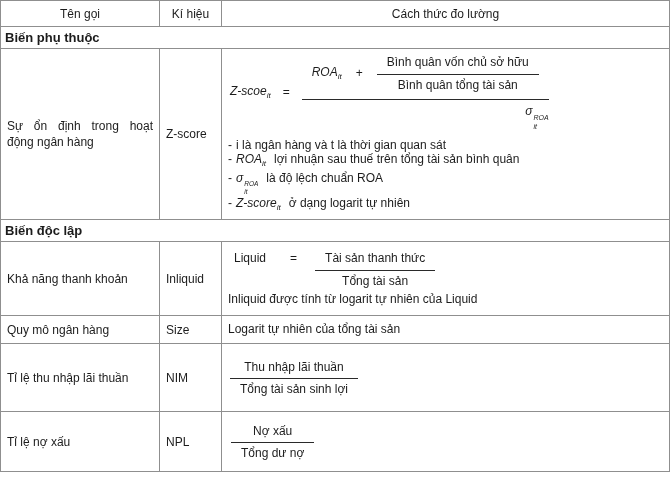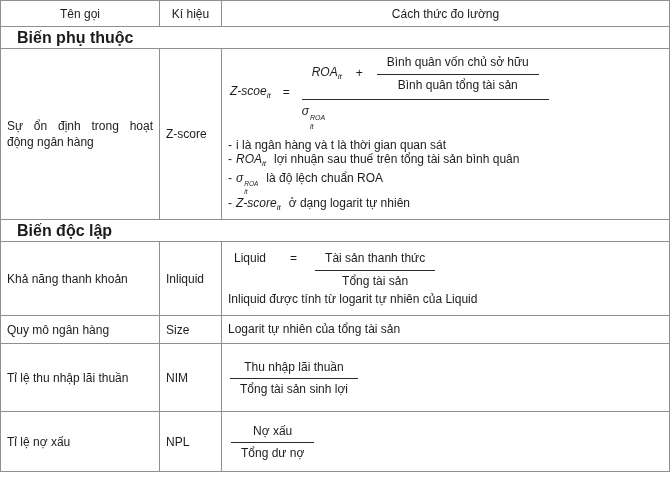--- a/index.html
+++ b/index.html
@@ -24,21 +24,21 @@
   col.c1 { width: 159px; }
   col.c2 { width: 62px; }
   col.c3 { width: 448px; }
 
   
   tr.hdr { height: 26px; }
   tr.hdr td { font-weight: normal; text-align: center; font-size: 12px; }
 
   
   tr.section { height: 22px; }
-  tr.section td { font-weight: bold; padding-left: 16px; font-size: 16px; }
+  tr.section td { font-weight: bold; padding-left: 4px; font-size: 13px; }
 
   tr.r-zscore { height: 144px; }
   tr.r-crisk  { height: 58px; }
   tr.r-inliq  { height: 74px; }
   tr.r-size   { height: 28px; }
   tr.r-nim    { height: 68px; }
   tr.r-npl    { height: 60px; }
 
   .name-cell { padding: 3px 6px; text-align: justify; line-height: 1.35; }
   .sym-cell  { padding-left: 6px; }
@@ -56,21 +56,21 @@
   
   .liquid-line { display: flex; align-items: flex-start; margin: 1px 0 2px 6px; }
   .liquid-line .eq { margin: 0 18px 0 24px; }
   .note-line { margin: 3px 0 0 0; }
 
   
   .zformula { display: flex; align-items: center; margin: 2px 0 7px 2px; }
   .math { font-style: italic; }
   sub.s-it { font-size: 8px; font-style: italic; }
   .zformula .eq { margin: 0 12px; }
-  .bigfrac { display: inline-flex; flex-direction: column; align-items: flex-start; }
+  .bigfrac { display: inline-flex; flex-direction: column; align-items: flex-end; }
   .bigfrac .bf-top {
     display: flex; align-items: center;
     padding: 0 10px 6px 10px;
     border-bottom: 1px solid #2a2a2a;
   }
   .bigfrac .bf-top .plus { margin: 0 14px; }
   .bigfrac .bf-bot { padding-top: 4px; }
 
   
   .supsub {

